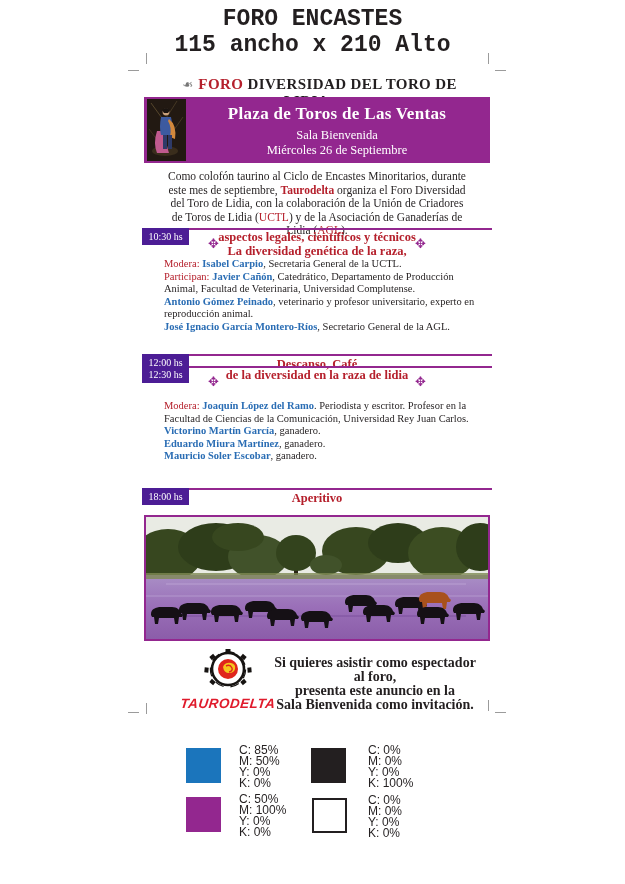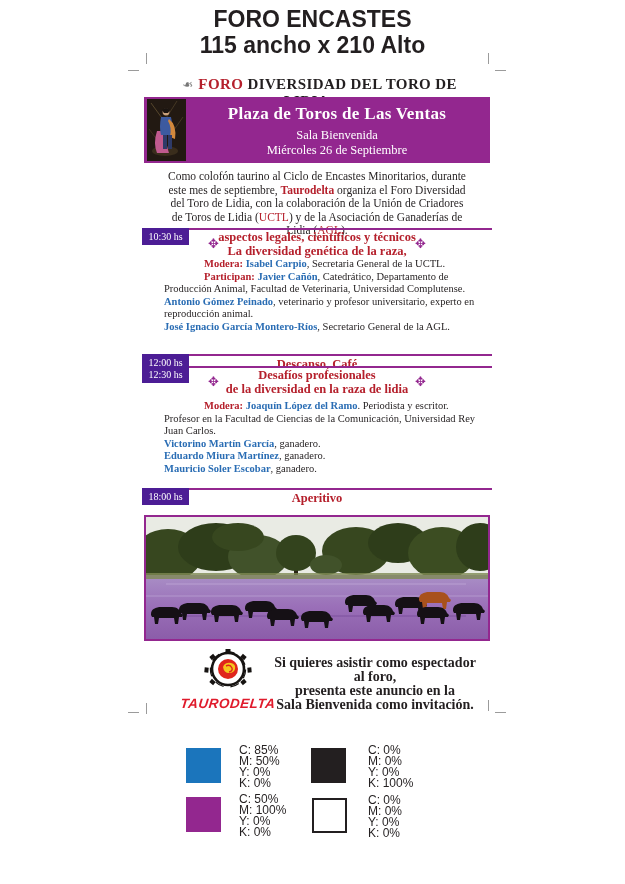--- a/index.html
+++ b/index.html
@@ -1,21 +1,21 @@
 <!DOCTYPE html>
 <html><head>
 <meta charset="utf-8">
 <style>
   * { margin:0; padding:0; box-sizing:border-box; }
   html,body { width:625px; height:884px; background:#ffffff; font-family:"Liberation Serif", serif; }
   #page { position:relative; width:625px; height:884px; background:#fff; overflow:hidden; }
 
   
   .proof-title { position:absolute; top:6px; left:0; width:625px; text-align:center;
-    font-family:Liberation Sans, sans-serif; font-weight:700; font-size:23px; line-height:26px; color:#231f20; }
+    font-family:Liberation Mono, monospace; font-weight:700; font-size:23px; line-height:26px; color:#231f20; }
 
   
   .crop { position:absolute; background:#9b9b9b; }
   .crop.h { height:1px; width:11px; }
   .crop.v { width:1px; height:11px; }
 
   
   #flyer { position:absolute; left:142px; top:66px; width:350px; height:646px; }
 
   .flyer-header { position:absolute; top:10px; left:0; width:100%; text-align:center;
@@ -38,21 +38,21 @@
   .session { position:absolute; left:0; right:0; }
   .rule { position:absolute; top:0; left:0; right:0; height:2px; background:#93278f; }
   .time-badge { position:absolute; top:0; left:0; width:47px; height:17px; background:#4c1d95;
     color:#fff; font-size:10px; line-height:17px; text-align:center; }
   .s-title { position:absolute; top:3px; left:55px; right:55px; text-align:center;
     color:#b5202c; font-weight:700; font-size:12.5px; line-height:13.5px; }
   .s-orn { position:absolute; top:8px; color:#93278f; font-size:13px; }
   .s-orn.l { left:66px; } .s-orn.r { right:66px; }
   .people { position:absolute; left:22px; right:8px; font-size:10.5px; line-height:12.5px; color:#231f20; }
   .people p { margin:0; }
-  .plabel { color:#b5202c; font-weight:700;margin-left:40px; }
+  .plabel { color:#b5202c; font-weight:400; }
   .pname { color:#2a6db4; font-weight:700; }
 
   .photo { position:absolute; top:449px; left:2px; right:2px; height:126px; border:2px solid #93278f; background:#e9ebe4; }
   .photo svg { display:block; width:100%; height:100%; }
 
   .flyer-footer { position:absolute; top:580px; left:0; right:0; height:66px; }
   .logo-box { position:absolute; left:38px; top:2px; width:96px; text-align:center; }
   .logo-text { color:#e01b2c; font-family:"Liberation Sans", sans-serif; font-weight:700; font-style:italic;
     font-size:13.5px; letter-spacing:0.5px; transform:skewX(-6deg); margin-top:-2px; }
   .invite { position:absolute; left:128px; right:12px; top:10px; text-align:center;
@@ -141,21 +141,20 @@
       <div class="time-badge">12:00 hs</div>
       <div class="s-title" style="top:4px;">Descanso, Café</div>
     </div>
 
     <div class="session" style="top:300px; height:122px;">
       <div class="rule"></div>
       <div class="time-badge">12:30 hs</div>
       <span class="s-orn l">✥</span>
       <span class="s-orn r">✥</span>
       <div class="s-title">
-        <div>Desafíos profesionales</div>
         <div>de la diversidad en la raza de lidia</div>
       </div>
       <div class="people" style="top:34px;">
         <p><span class="plabel">Modera: </span><span class="pname">Joaquín López del Ramo</span><span>. Periodista y escritor. Profesor en la Facultad de Ciencias de la Comunicación, Universidad Rey Juan Carlos.</span></p>
         <p><span class="pname">Victorino Martín García</span><span>, ganadero.</span></p>
         <p><span class="pname">Eduardo Miura Martínez</span><span>, ganadero.</span></p>
         <p><span class="pname">Mauricio Soler Escobar</span><span>, ganadero.</span></p>
       </div>
     </div>
 

